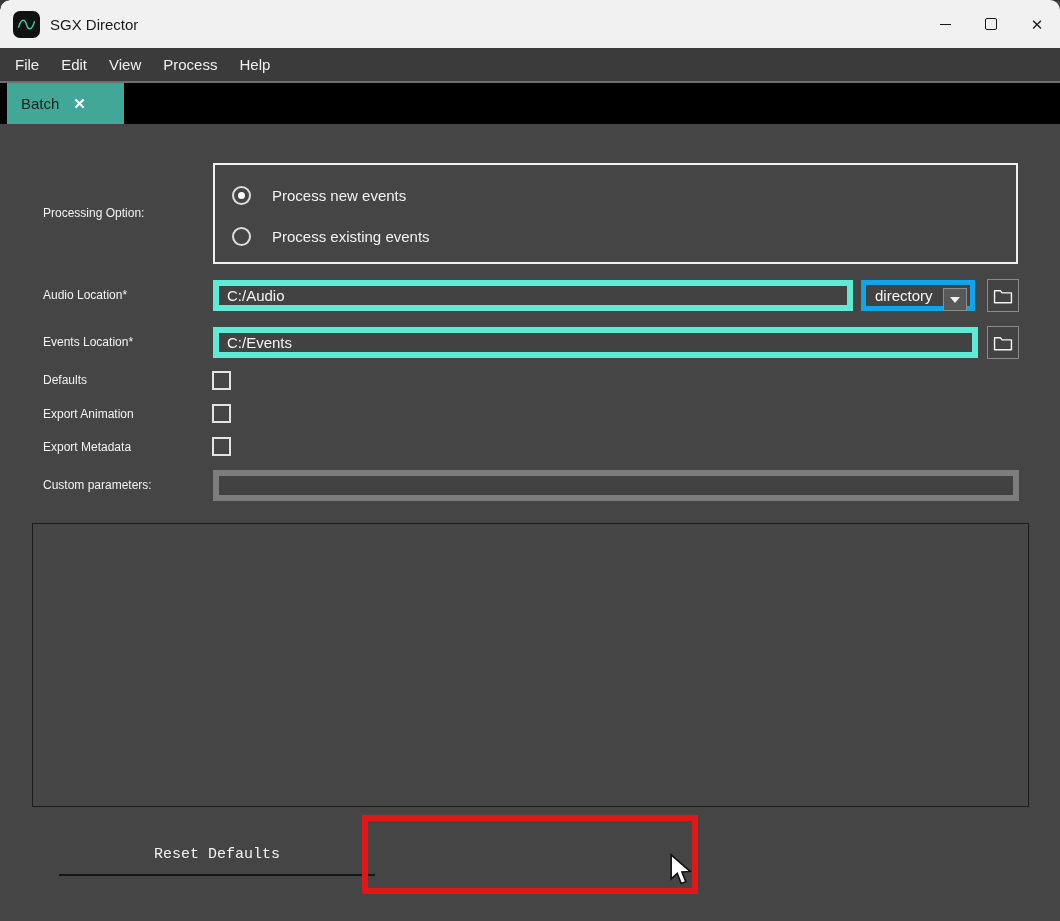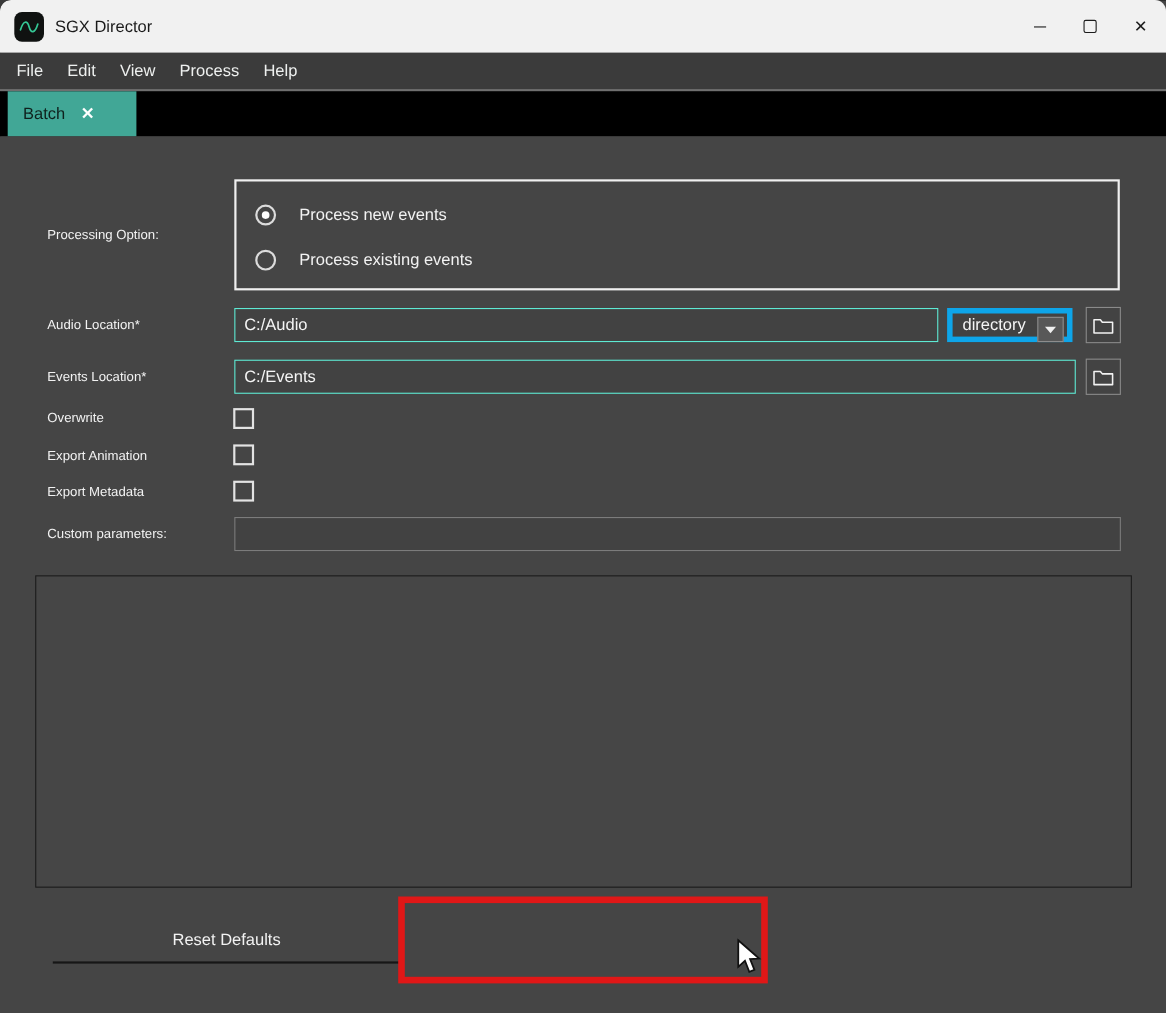--- a/index.html
+++ b/index.html
@@ -53,21 +53,21 @@
   }
   .radio-row{position:absolute;left:17px;display:flex;align-items:center;gap:21px;}
   .radio{
     width:15px;height:15px;border:2px solid #dcdcdc;border-radius:50%;
     background:#454545;display:flex;align-items:center;justify-content:center;
   }
   .radio .dot{width:7px;height:7px;border-radius:50%;background:#ffffff;}
   .radio-label{color:#f2f2f2;font-size:15px;}
   .tfield{
     position:absolute;height:31px;box-sizing:border-box;
-    background:#424242;border:1px solid #5eead4;
+    background:#424242;border:6px solid #5eead4;
     color:#f5f5f5;font-size:15px;font-family:"Liberation Sans",sans-serif;
     padding:0 8px;outline:none;
   }
   .tfield.dim{border-color:#7c7c7c;}
   .combo{
     position:absolute;left:861px;top:280px;width:114px;height:31px;box-sizing:border-box;
     background:#424242;border:5px solid #0ea5e9;display:flex;align-items:center;
     color:#f5f5f5;font-size:15px;padding-left:9px;cursor:default;
   }
   .combo-arrow{
@@ -88,21 +88,21 @@
   .output{
     position:absolute;left:32px;top:523px;width:997px;height:284px;box-sizing:border-box;
     border:1px solid #1b1b1b;background:#464646;
   }
   .footer-btn{
     position:absolute;top:835px;height:41px;box-sizing:border-box;
     display:flex;align-items:center;justify-content:center;
     color:#f2f2f2;font-size:15px;cursor:pointer;background:transparent;
     border:none;font-family:"Liberation Sans",sans-serif;
   }
-  .btn-reset{left:48px;width:316px;border-bottom:2px solid #161616;}
+  .btn-reset{left:59px;width:316px;border-bottom:2px solid #161616;font-family:Liberation Mono, monospace;}
   .btn-print{
     left:372px;width:316px;background:#a2a2a2;color:#ffffff;
     border-top:2px solid #cacaca;border-left:1px solid #8a8a8a;border-right:1px solid #8a8a8a;border-bottom:1px solid #7c7c7c;
   }
   .btn-run{left:700px;width:316px;border-bottom:2px solid #161616;border-right:2px solid #161616;}
   .annotation-rect{
     position:absolute;left:362px;top:815px;width:336px;height:79px;box-sizing:border-box;
     border:6px solid #e01717;pointer-events:none;
   }
   .cursor{position:absolute;left:668px;top:853px;pointer-events:none;}
@@ -178,21 +178,21 @@
   </div>
 
   <div class="flabel" style="left:43px;top:335px;">Events Location*</div>
   <input class="tfield" style="left: 213px; top: 327px; width: 765px;" value="C:/Events">
   <div class="folder-btn" style="left:987px;top:326px;">
     <svg width="20" height="16" viewBox="0 0 22 18">
       <path d="M1.5 3 L8 3 L10 5.5 L20.5 5.5 L20.5 16.5 L1.5 16.5 Z" fill="none" stroke="#f2f2f2" stroke-width="1.6" stroke-linejoin="round"></path>
     </svg>
   </div>
 
-  <div class="flabel" style="left:43px;top:373px;">Overwrite</div>
+  <div class="flabel" style="left:43px;top:373px;">Defaults</div>
   <div class="checkbox" style="top:371px;"></div>
 
   <div class="flabel" style="left:43px;top:407px;">Export Animation</div>
   <div class="checkbox" style="top:404px;"></div>
 
   <div class="flabel" style="left:43px;top:440px;">Export Metadata</div>
   <div class="checkbox" style="top:437px;"></div>
 
   <div class="flabel" style="left:43px;top:478px;">Custom parameters:</div>
   <input class="tfield dim" style="left: 213px; top: 470px; width: 806px;" value="">

